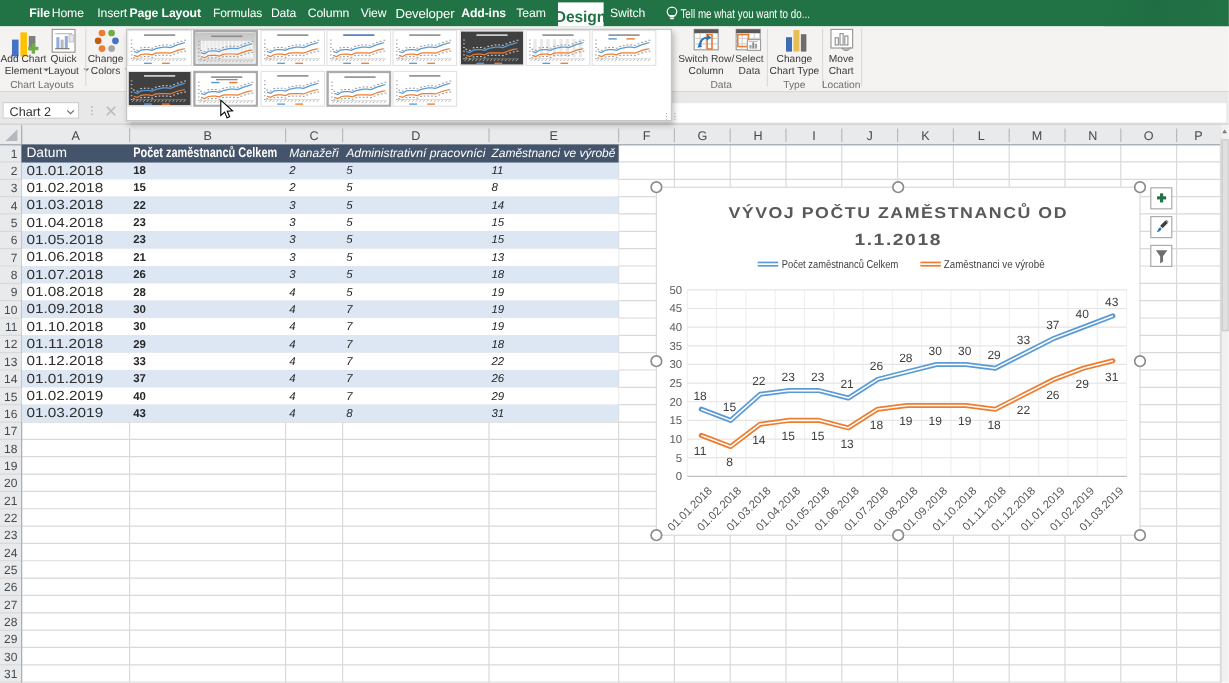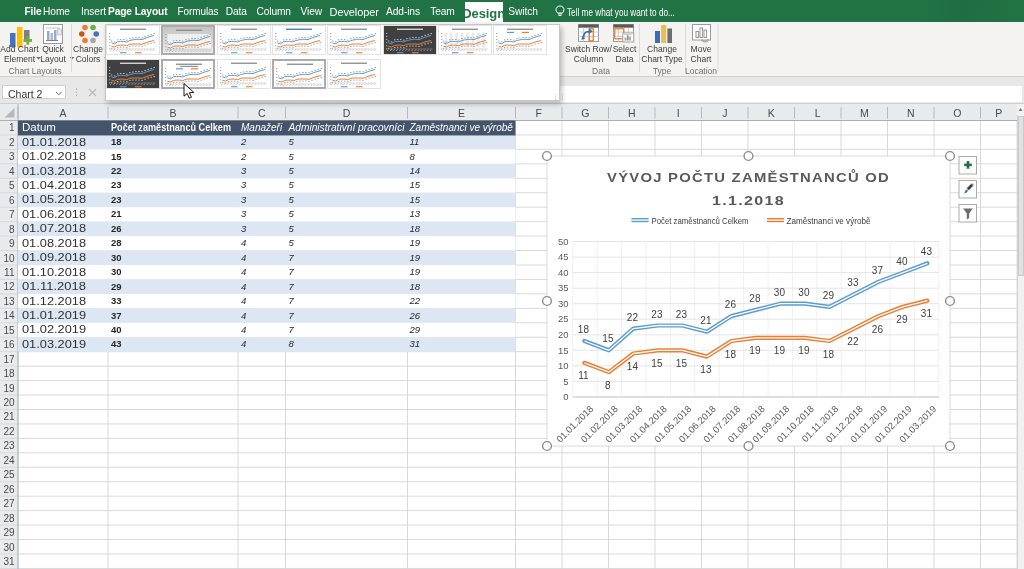--- a/index.html
+++ b/index.html
@@ -379,21 +379,21 @@
 <div class="abs" style="left:465px;top:2px;width:38px;height:20px;background:#ffffff"></div>
 <div class="abs" style="left:33px;top:6px;transform:translateX(-50%);font-size:10.2px;color:#ffffff;font-weight:bold;white-space:nowrap;letter-spacing:-0.1px">File</div>
 <div class="abs" style="left:56.5px;top:6px;transform:translateX(-50%);font-size:10.2px;color:#ffffff;font-weight:normal;white-space:nowrap;letter-spacing:-0.1px">Home</div>
 <div class="abs" style="left:93.5px;top:6px;transform:translateX(-50%);font-size:10.2px;color:#ffffff;font-weight:normal;white-space:nowrap;letter-spacing:-0.1px">Insert</div>
 <div class="abs" style="left:137.7px;top:6px;transform:translateX(-50%);font-size:10.2px;color:#ffffff;font-weight:bold;white-space:nowrap;letter-spacing:-0.1px">Page Layout</div>
 <div class="abs" style="left:198px;top:6px;transform:translateX(-50%);font-size:10px;color:#ffffff;font-weight:normal;white-space:nowrap;letter-spacing:-0.1px">Formulas</div>
 <div class="abs" style="left:236.3px;top:6px;transform:translateX(-50%);font-size:10.2px;color:#ffffff;font-weight:normal;white-space:nowrap;letter-spacing:-0.1px">Data</div>
 <div class="abs" style="left:273.7px;top:6px;transform:translateX(-50%);font-size:10.2px;color:#ffffff;font-weight:normal;white-space:nowrap;letter-spacing:-0.1px">Column</div>
 <div class="abs" style="left:311.3px;top:6px;transform:translateX(-50%);font-size:10.2px;color:#ffffff;font-weight:normal;white-space:nowrap;letter-spacing:-0.1px">View</div>
 <div class="abs" style="left:354.2px;top:6px;transform:translateX(-50%);font-size:11px;color:#ffffff;font-weight:normal;white-space:nowrap;letter-spacing:-0.1px">Developer</div>
-<div class="abs" style="left:403px;top:6px;transform:translateX(-50%);font-size:10.2px;color:#ffffff;font-weight:normal;white-space:nowrap;letter-spacing:-0.1px">Add-ins</div>
+<div class="abs" style="left:403px;top:6px;transform:translateX(-50%);font-size:10.2px;color:#ffffff;font-weight:bold;white-space:nowrap;letter-spacing:-0.1px">Add-ins</div>
 <div class="abs" style="left:442.5px;top:6px;transform:translateX(-50%);font-size:10.2px;color:#ffffff;font-weight:normal;white-space:nowrap;letter-spacing:-0.1px">Team</div>
 <div class="abs" style="left:483.7px;top:6px;transform:translateX(-50%);font-size:13px;color:#217346;font-weight:bold;white-space:nowrap;letter-spacing:-0.1px">Design</div>
 <div class="abs" style="left:523px;top:6px;transform:translateX(-50%);font-size:10.2px;color:#ffffff;font-weight:normal;white-space:nowrap;letter-spacing:-0.1px">Switch</div>
 <svg class="abs" style="left:554px;top:5px" width="12" height="13" xmlns="http://www.w3.org/2000/svg">
     <path d="M6 1 C3.5 1 2 2.8 2 4.8 C2 6.3 3 7 3.5 8 L8.5 8 C9 7 10 6.3 10 4.8 C10 2.8 8.5 1 6 1 Z M4 9 L8 9 M4.5 10.5 L7.5 10.5" fill="none" stroke="#ffffff" stroke-width="1"></path>
   </svg>
 <div class="abs" style="left:567px;top:6px;font-size:10.5px;color:#ffffff;transform:scaleX(0.78);transform-origin:0 0;white-space:nowrap">Tell me what you want to do...</div>
 <div class="abs" style="left:0;top:22px;width:1024px;height:54.5px;background:#f4f3f2;border-bottom:1px solid #d2d0ce"></div>
 <svg class="abs" style="left:0;top:22px" width="1024" height="55" xmlns="http://www.w3.org/2000/svg" font-family="Liberation Sans" font-size="9">
     <g transform="translate(10,3)">

